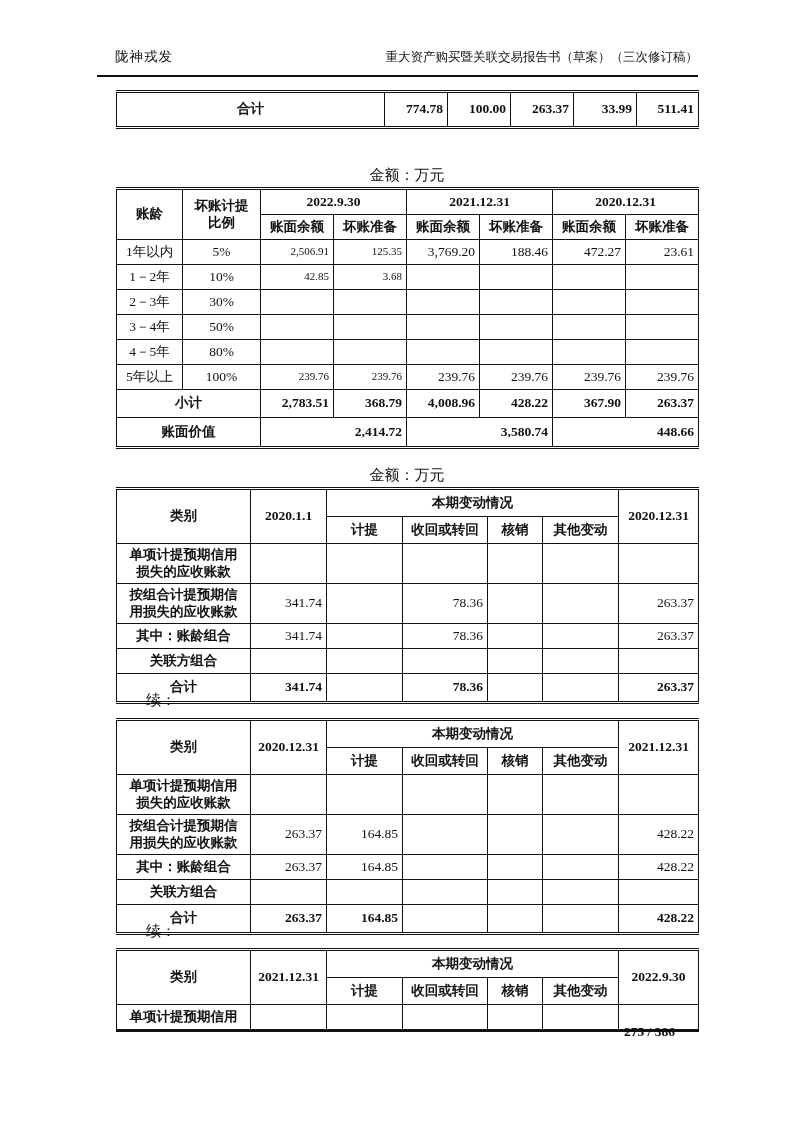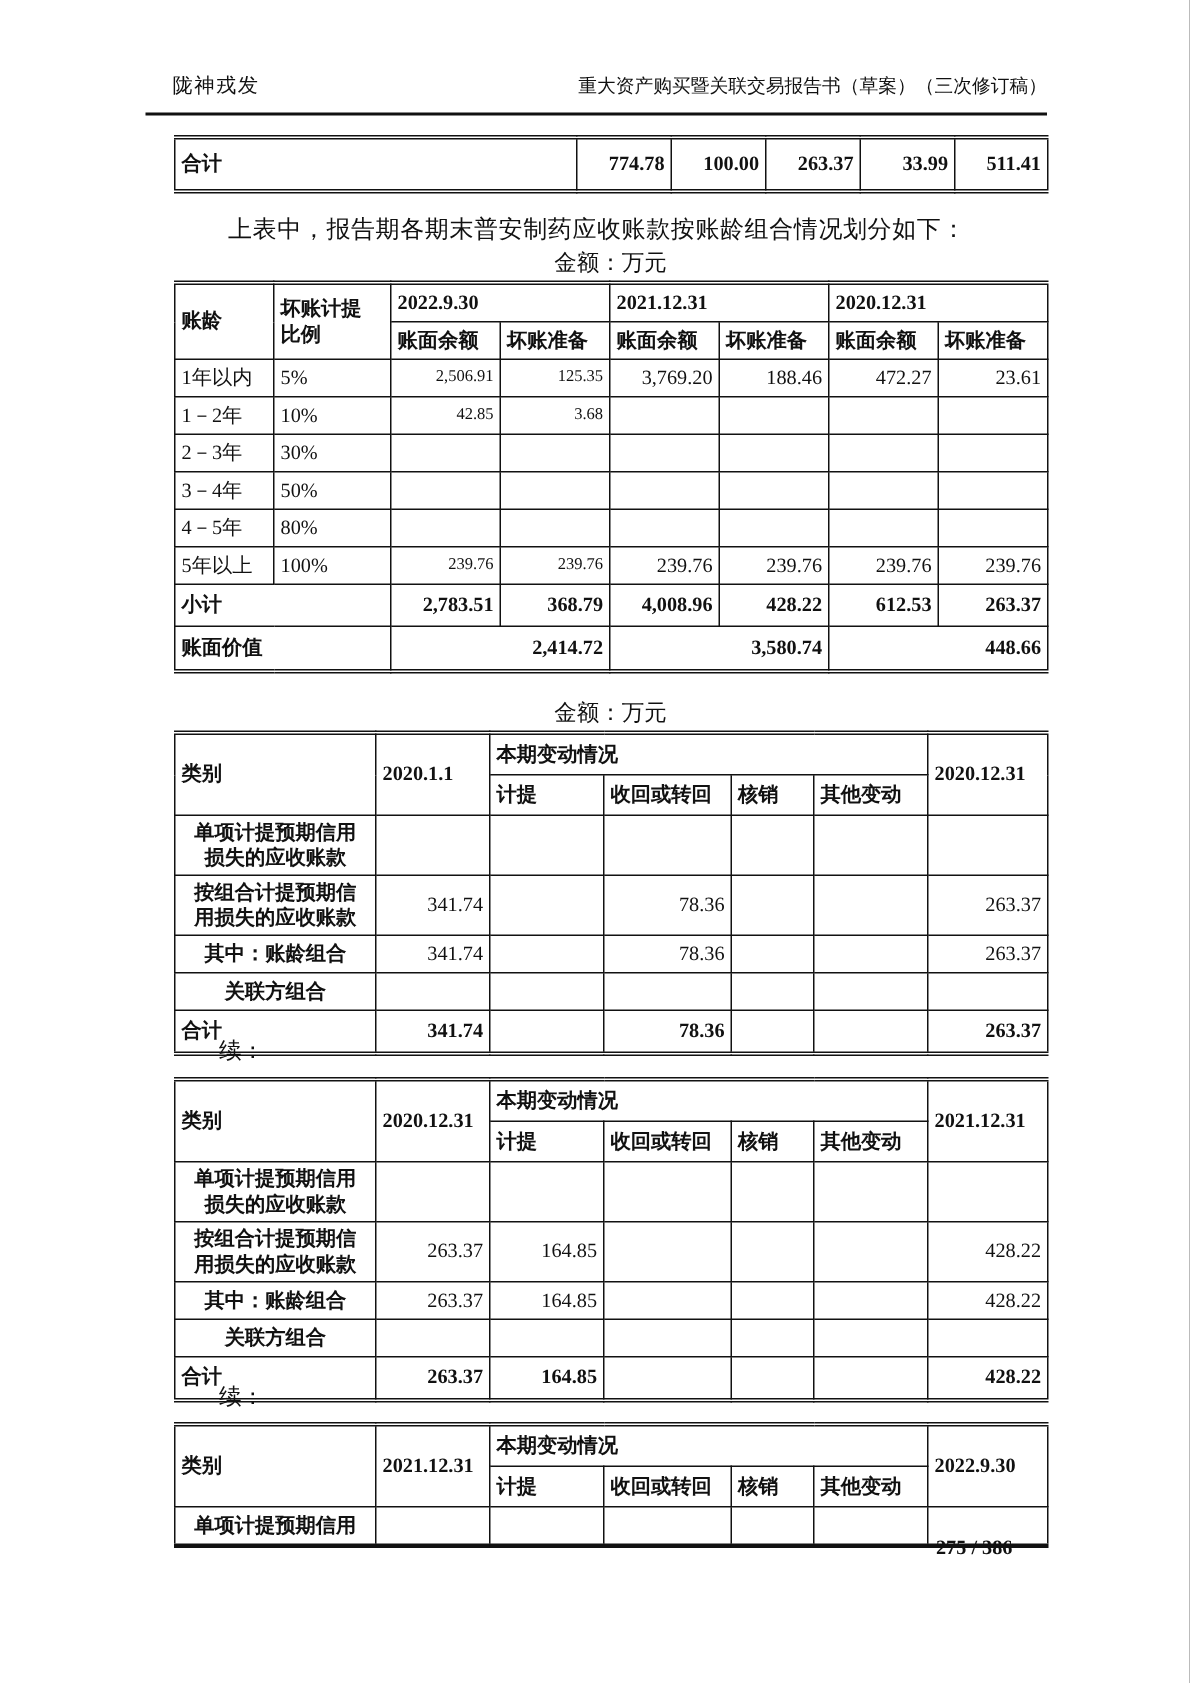--- a/index.html
+++ b/index.html
@@ -16,21 +16,21 @@
   .unit{width:582px;left:116px;text-align:center;font-size:15px;}
   .cont{left:146px;font-size:15px;}
   .pageno{right:118px;top:1024px;font-size:13.5px;font-weight:bold;}
   
   table.tbl{border-collapse:collapse;table-layout:fixed;width:582px;
             border-top:3px double #111;border-bottom:3px double #111;
             border-left:none;border-right:none;font-size:13.5px;}
   table.tbl td{border:1px solid #111;padding:1px 4px;vertical-align:middle;line-height:1.25;
                overflow:hidden;}
   td.num{text-align:right;padding-right:9px;}
-  td.ctr{}
+  td.ctr{text-align:center;}
   td.lft{text-align:center;padding-left:6px;font-weight:bold;}
   td.b{font-weight:bold;}
   td.wrap{white-space:pre-line;}
   td.ind{padding-left:46px;}
   
   .t1 td{height:31px;}
   
   .ah td{height:22px;}
   .ah2 td{height:22px;border-bottom:2px solid #111;}
   td.hb2{border-bottom:2px solid #111;}
@@ -71,21 +71,20 @@
       <td class="ctr b">合计</td>
       <td class="num b">774.78</td>
       <td class="num b">100.00</td>
       <td class="num b">263.37</td>
       <td class="num b">33.99</td>
       <td class="num b">511.41</td>
     </tr>
   </tbody>
     </table>
 
-  <div class="abs para" style="top:143px;">上表中，报告期各期末普安制药应收账款按账龄组合情况划分如下：</div>
   <div class="abs unit" style="top:166px;">金额：万元</div>
 
   <table class="tbl abs" style="left:116px;top:187px;">
     <colgroup>
         <col style="width:66px">
         <col style="width:78px">
         <col style="width:73px">
         <col style="width:73px">
         <col style="width:73px">
         <col style="width:73px">
@@ -168,21 +167,21 @@
       <td class="num">239.76</td>
       <td class="num">239.76</td>
       <td class="num">239.76</td>
     </tr>
     <tr class="sub">
       <td colspan="2" class="ctr b">小计</td>
       <td class="num b">2,783.51</td>
       <td class="num b">368.79</td>
       <td class="num b">4,008.96</td>
       <td class="num b">428.22</td>
-      <td class="num b">612.53</td>
+      <td class="num b">367.90</td>
       <td class="num b">263.37</td>
     </tr>
     <tr class="bv">
       <td colspan="2" class="ctr b">账面价值</td>
       <td colspan="2" class="num b">2,414.72</td>
       <td colspan="2" class="num b">3,580.74</td>
       <td colspan="2" class="num b">448.66</td>
     </tr>
   </tbody>
     </table>

